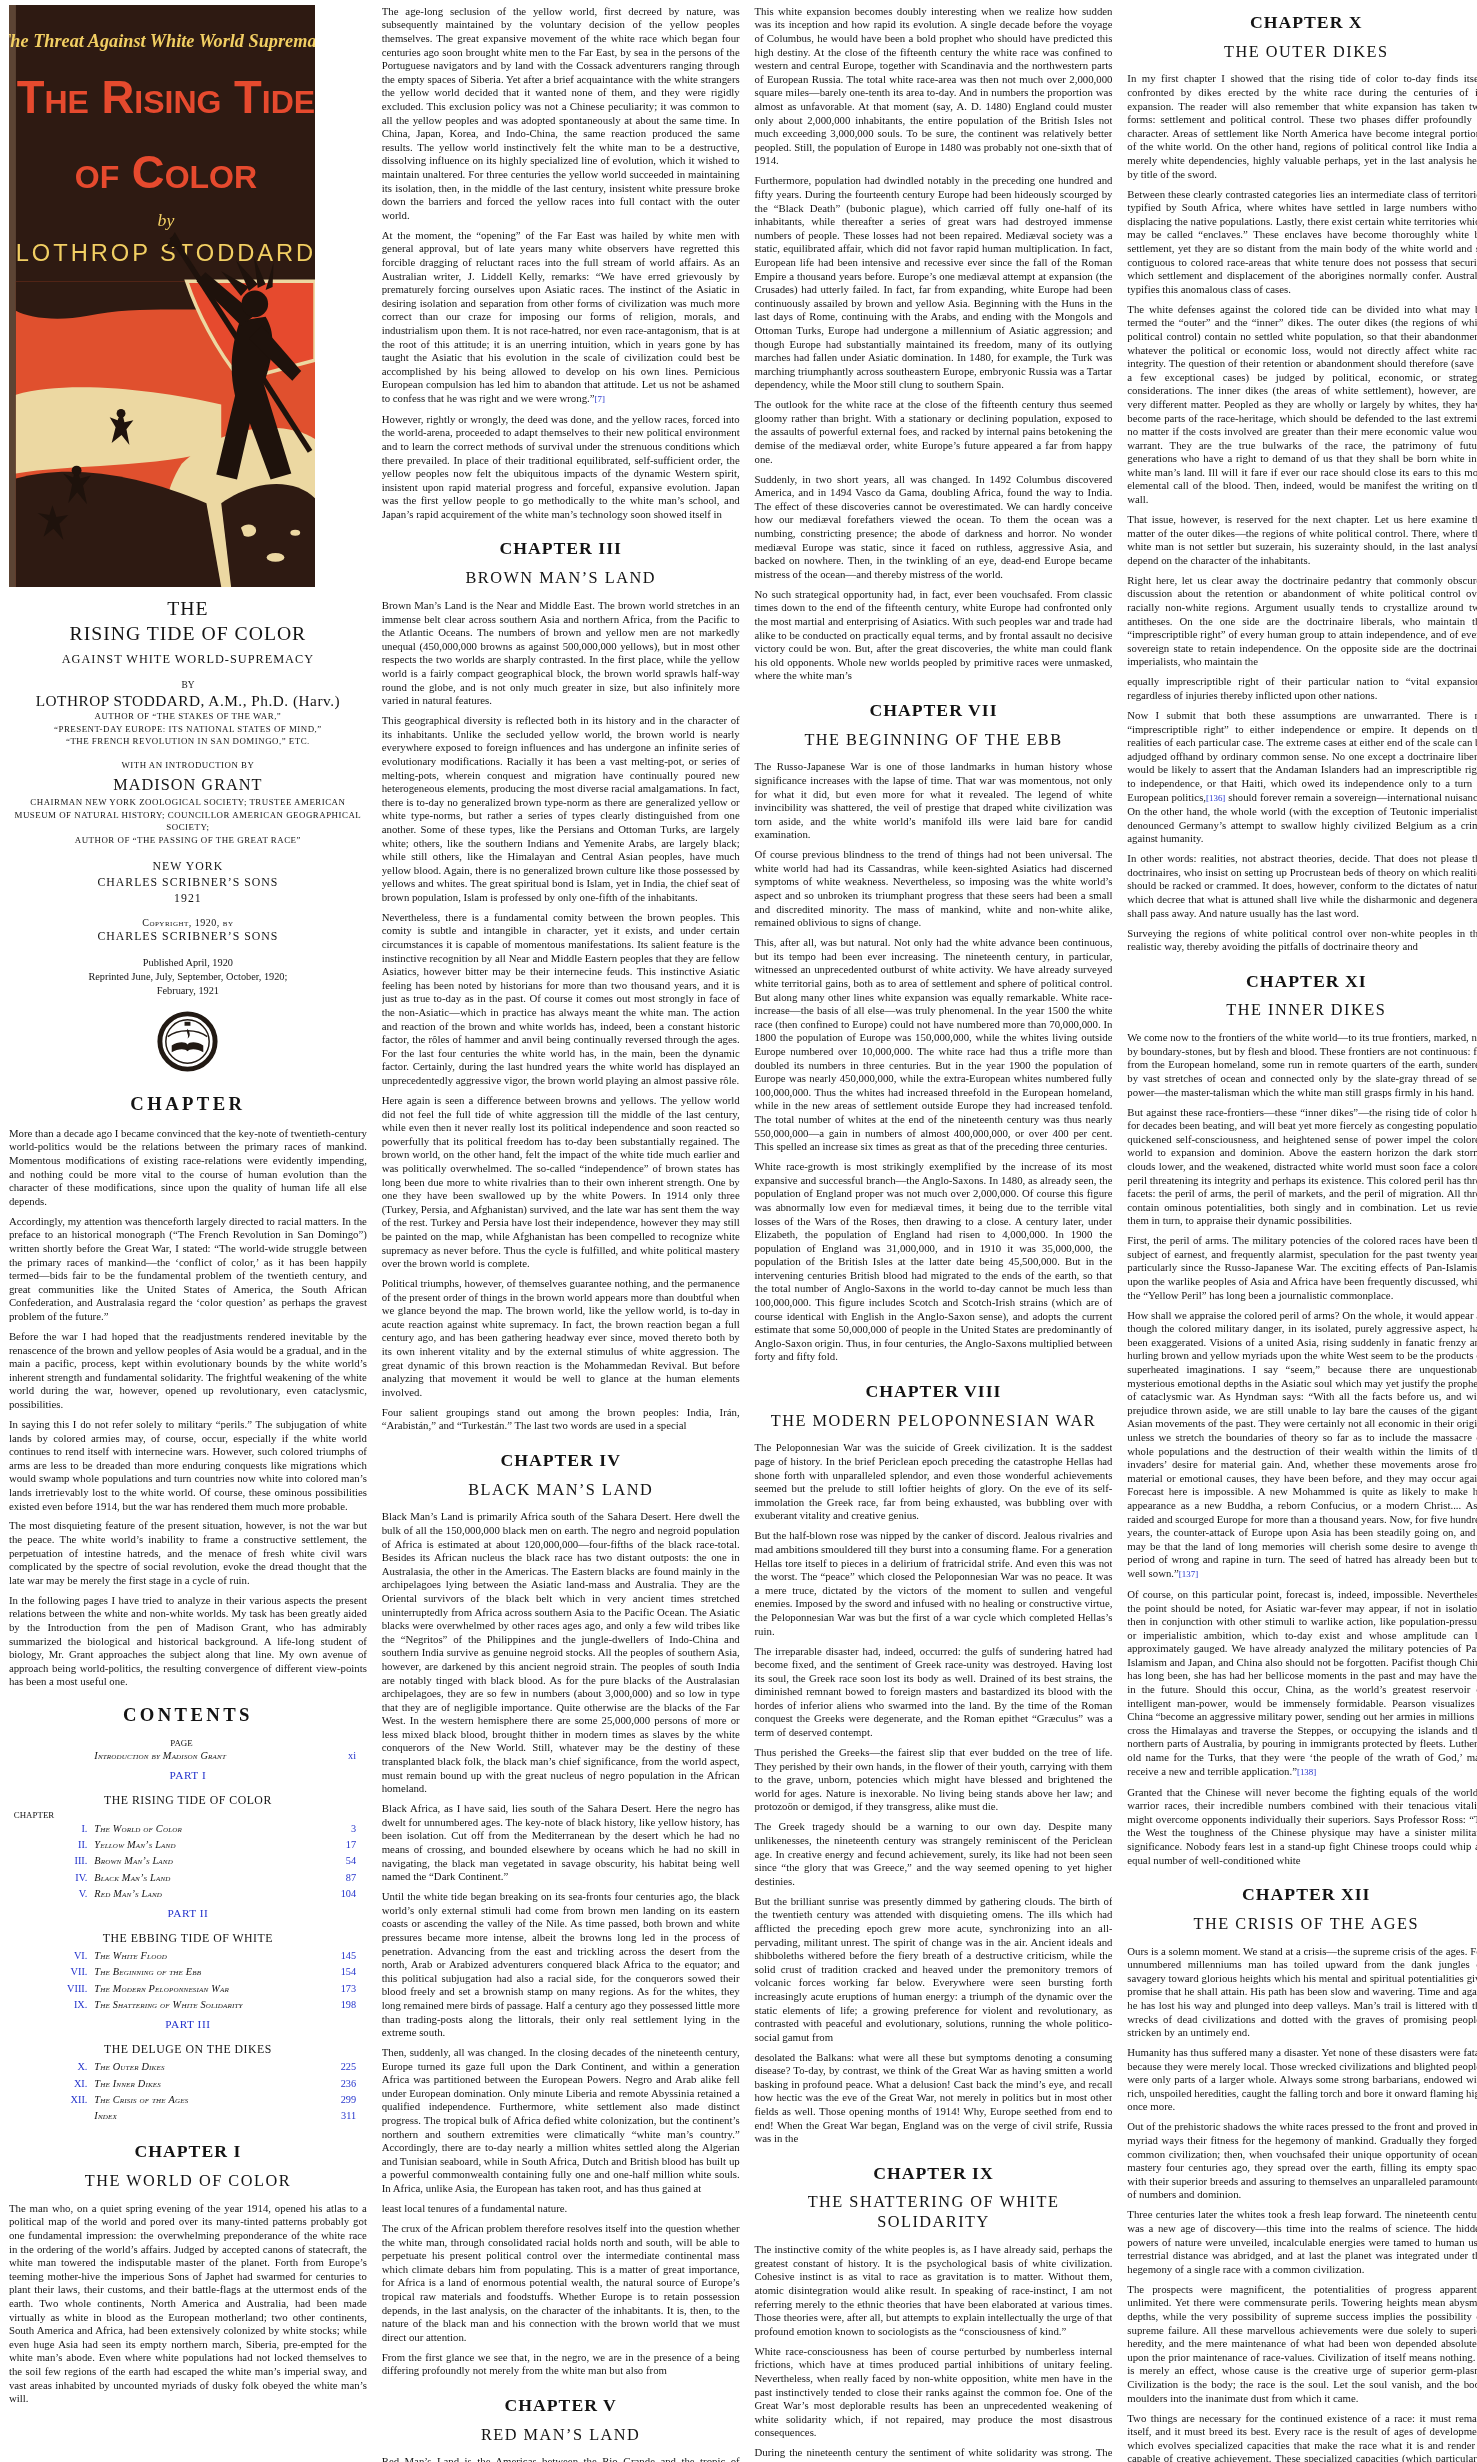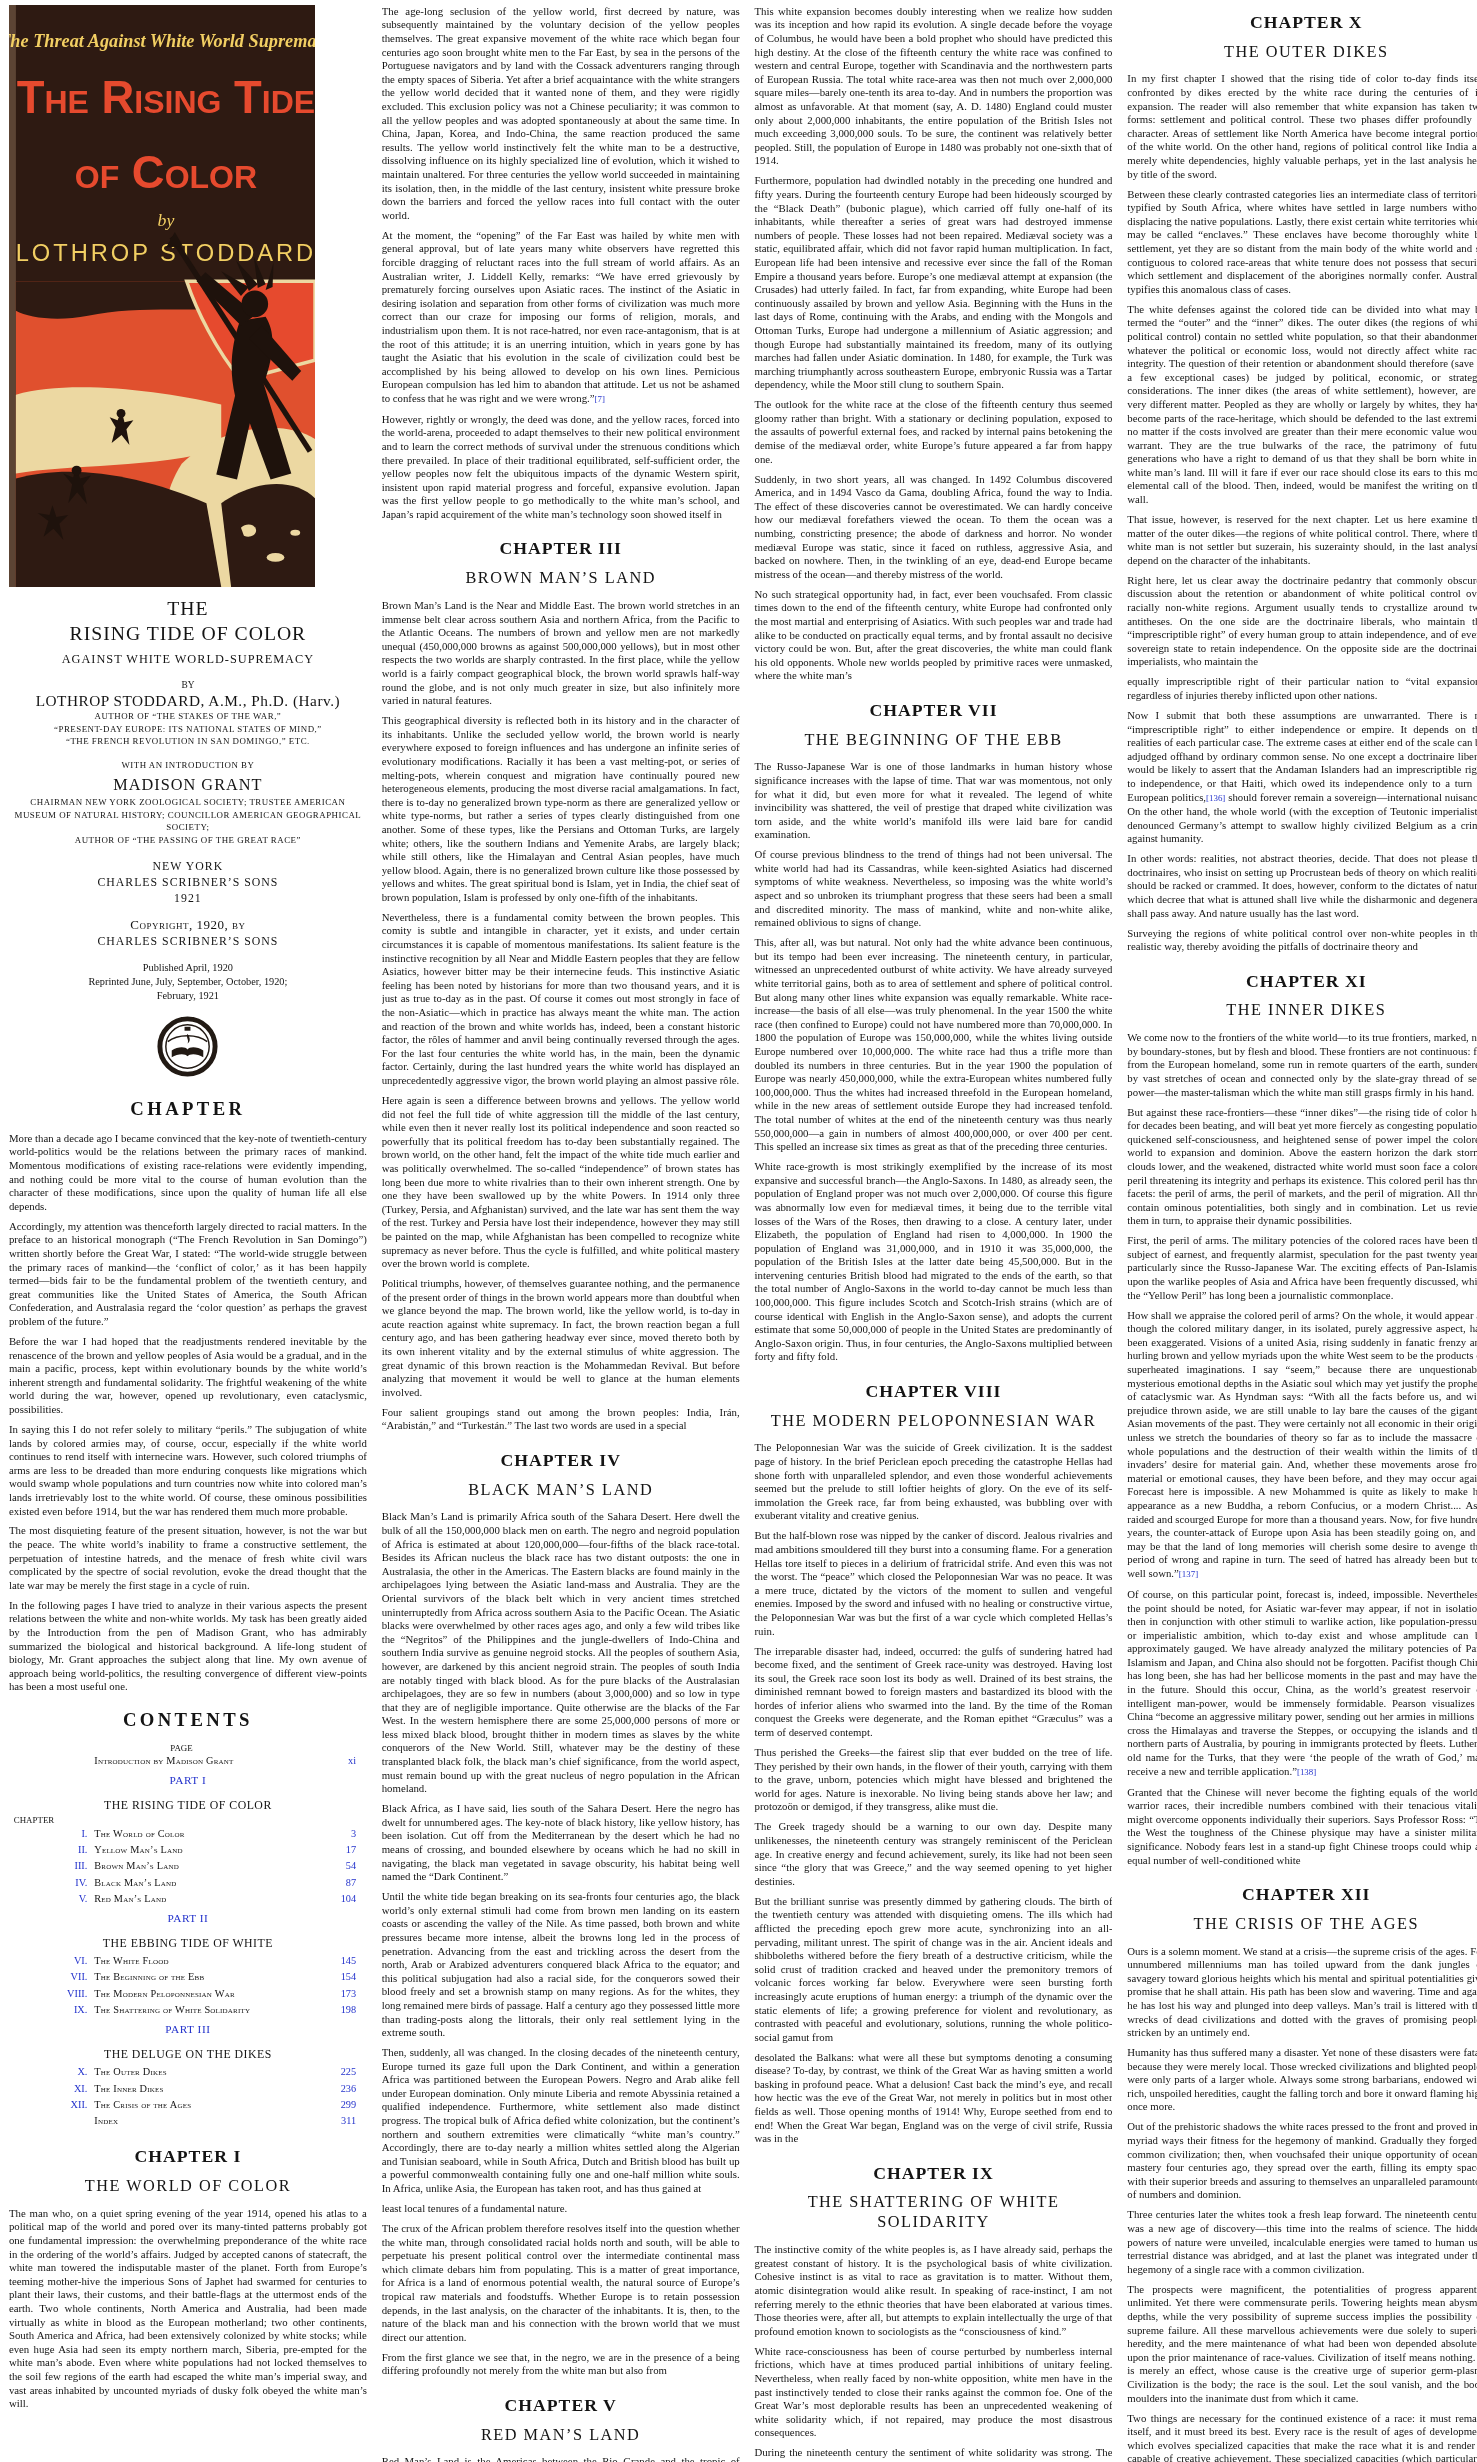--- a/index.html
+++ b/index.html
@@ -16,32 +16,32 @@
   
   .tp{text-align:center;}
   .tp-big{font-size:19.7px;letter-spacing:1px;line-height:25.6px;}
   .tp-sub{font-size:12.3px;letter-spacing:1px;margin-top:5px;}
   .tp-by{font-size:9.4px;font-variant:small-caps;margin-top:12.8px;}
   .tp-author{font-size:15.3px;letter-spacing:0.5px;margin-top:2px;}
   .tp-tiny{font-size:8.9px;letter-spacing:0.5px;line-height:12.8px;}
   .tp-med{font-size:11.8px;letter-spacing:1px;line-height:16.3px;}
   .tp-name2{font-size:16.3px;letter-spacing:1px;margin:3px 0 1px 0;}
   .tp-pub{font-size:10.3px;line-height:14.3px;}
-  .tp-sc{font-variant:small-caps;font-size:13px;letter-spacing:0.5px;}
+  .tp-sc{font-variant:small-caps;font-size:10px;letter-spacing:0.5px;}
   .tp-gap{height:10.8px;}
   .logo{text-align:center;margin:8.9px 0 4.9px 0;}
   
   .sig{text-align:right;padding-right:6.9px;margin:2px 0 12.8px 0;}
   .sig-sc{font-variant:small-caps;font-size:11.3px;line-height:14.8px;}
   .sig-n{font-size:10.3px;line-height:13.8px;padding-right:3px;}
   
   .toc-pagecol{font-variant:small-caps;font-size:8.9px;text-align:center;padding-right:12.8px;margin-top:3.9px;}
   .toc-row{display:flex;font-size:10.3px;line-height:16.3px;padding:0 10.8px 0 47px;}
   .toc-row .n{width:31.5px;text-align:right;color:#2433cc;padding-right:6.9px;font-variant:small-caps;}
-  .toc-row .t{flex:1;font-variant:small-caps;letter-spacing:0.2px;}
+  .toc-row .t{flex:1;font-variant:small-caps;letter-spacing:0.2px;font-style:italic;}
   .toc-row .pg{width:31.5px;text-align:right;color:#2433cc;}
   .toc-part{margin:4.9px 0 2px 0;text-align:center;}
   .toc-part .pl{color:#2433cc;font-size:11.3px;letter-spacing:0.5px;font-variant:small-caps;}
   .toc-part .pt{font-size:11.8px;letter-spacing:0.5px;margin-top:12px;}
   .toc-chlabel{font-variant:small-caps;font-size:8.9px;padding-left:4.9px;margin:2px 0 1px 0;}
 </style>
 </head>
 <body>
 
 <div id="page">

